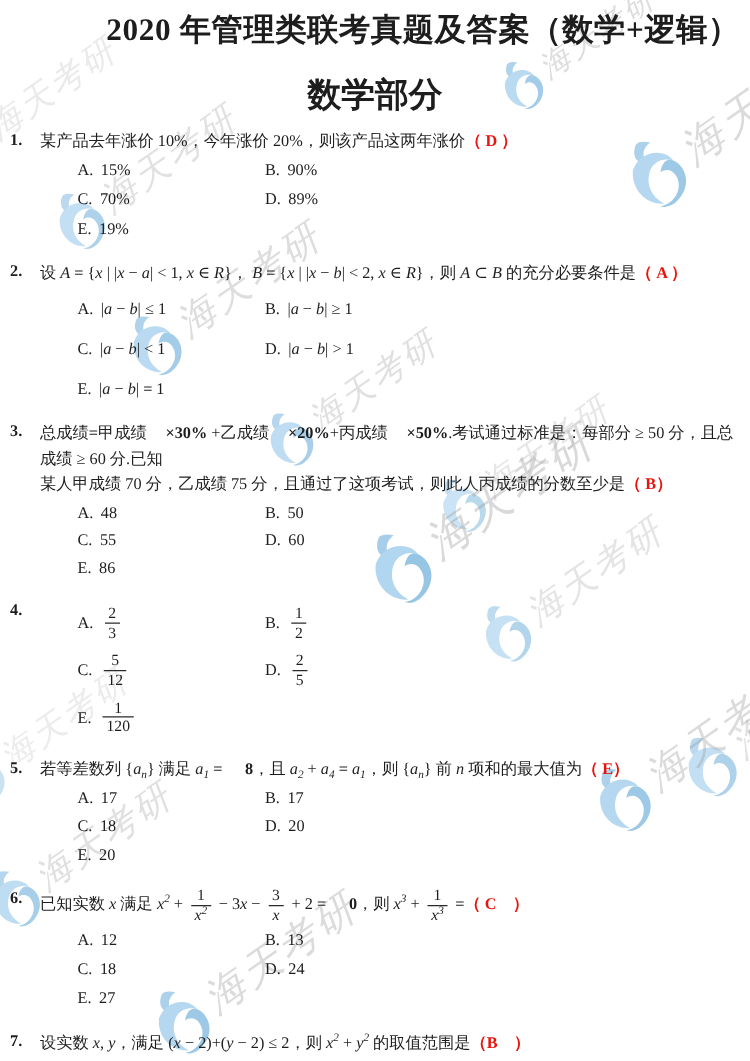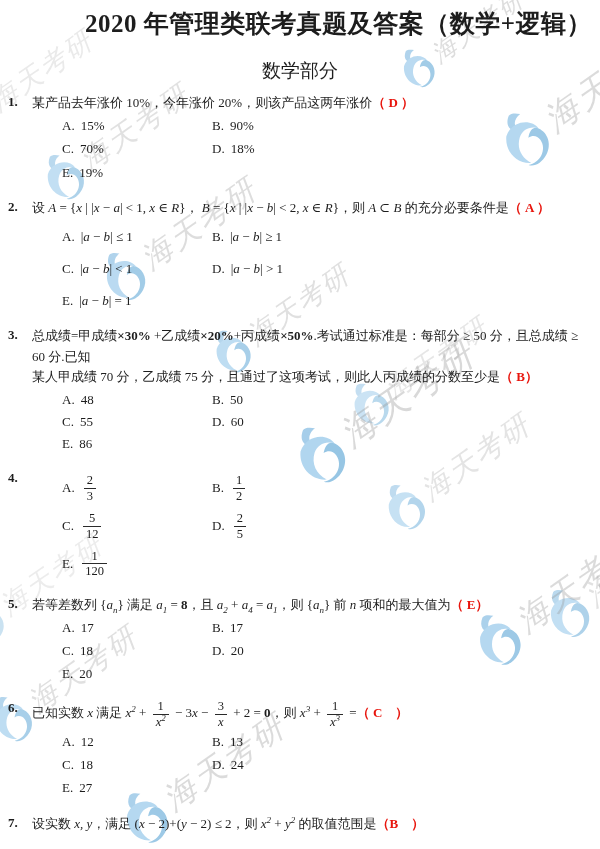--- a/index.html
+++ b/index.html
@@ -2,30 +2,30 @@
 <html><head>
 <meta charset="utf-8">
 <style>
   html,body{margin:0;padding:0;background:#888;}
   .page{
     position:relative;width:600px;height:849px;margin:0 auto;background:#ffffff;
     overflow:hidden;font-family:"Liberation Serif","DejaVu Serif",serif;color:#1d1d1d;
   }
   .content{position:relative;z-index:2;padding:5px 8px 0 8px;}
   .title{font-size:25px;font-weight:bold;text-align:right;margin:2px 0 2px 0;letter-spacing:.5px;}
-  .subtitle{font-size:19px;font-weight:normal;text-align:center;margin:18px 0 9px 0;}
+  .subtitle{font-size:27px;font-weight:bold;text-align:center;margin:18px 0 9px 0;}
   .q{display:flex;margin-bottom:16px;}
   .qnum{flex:none;width:24px;font-size:13px;font-weight:bold;padding-top:1px;}
   .qbody{flex:1;min-width:0;}
   .stem{font-size:13px;line-height:1.55;}
   .opts{margin-top:4px;padding-left:30px;display:grid;grid-template-columns:150px 1fr;row-gap:5px;font-size:13px;line-height:1.4;align-items:center;}
   .opt{display:flex;align-items:center;gap:6px;}
   .olabel{flex:none;}
   .math{font-style:italic;font-family:"Liberation Serif","DejaVu Serif",serif;}
-  .bold{font-weight:bold;}
+  .bold{font-weight:bold;margin-left:15px;}
   .ans{color:#e8150d;font-weight:bold;white-space:pre;}
   sup,sub{font-size:9px;line-height:0;}
   .frac{display:inline-block;vertical-align:middle;text-align:center;font-size:12.5px;line-height:1.15;margin:0 3px;}
   .frac .fn{display:block;border-bottom:1px solid #2a2a2a;padding:0 3px;}
   .frac .fd{display:block;padding:0 3px;}
   
   .q[data-name="question-2"] .opts{row-gap:14px;margin-top:10px;}
   .q[data-name="question-3"] .opts{row-gap:4px;}
   .q[data-name="question-4"] .opts{row-gap:8px;}
   .q[data-name="question-7"]{margin-bottom:0;}
@@ -172,21 +172,21 @@
               <div class="opt" data-name="option-B">
                 <span class="olabel" data-name="option-label">B.</span>
                 <span class="ocontent" data-name="option-value"><span data-name="text-segment">90%</span></span>
               </div>
               <div class="opt" data-name="option-C">
                 <span class="olabel" data-name="option-label">C.</span>
                 <span class="ocontent" data-name="option-value"><span data-name="text-segment">70%</span></span>
               </div>
               <div class="opt" data-name="option-D">
                 <span class="olabel" data-name="option-label">D.</span>
-                <span class="ocontent" data-name="option-value"><span data-name="text-segment">18%</span></span>
+                <span class="ocontent" data-name="option-value"><span data-name="text-segment">89%</span></span>
               </div>
               <div class="opt" data-name="option-E">
                 <span class="olabel" data-name="option-label">E.</span>
                 <span class="ocontent" data-name="option-value"><span data-name="text-segment">19%</span></span>
               </div>
             </div>
           </div>
         </div>
         <div class="q" data-name="question-2">
           <div class="qnum" data-name="question-number">2.</div>

